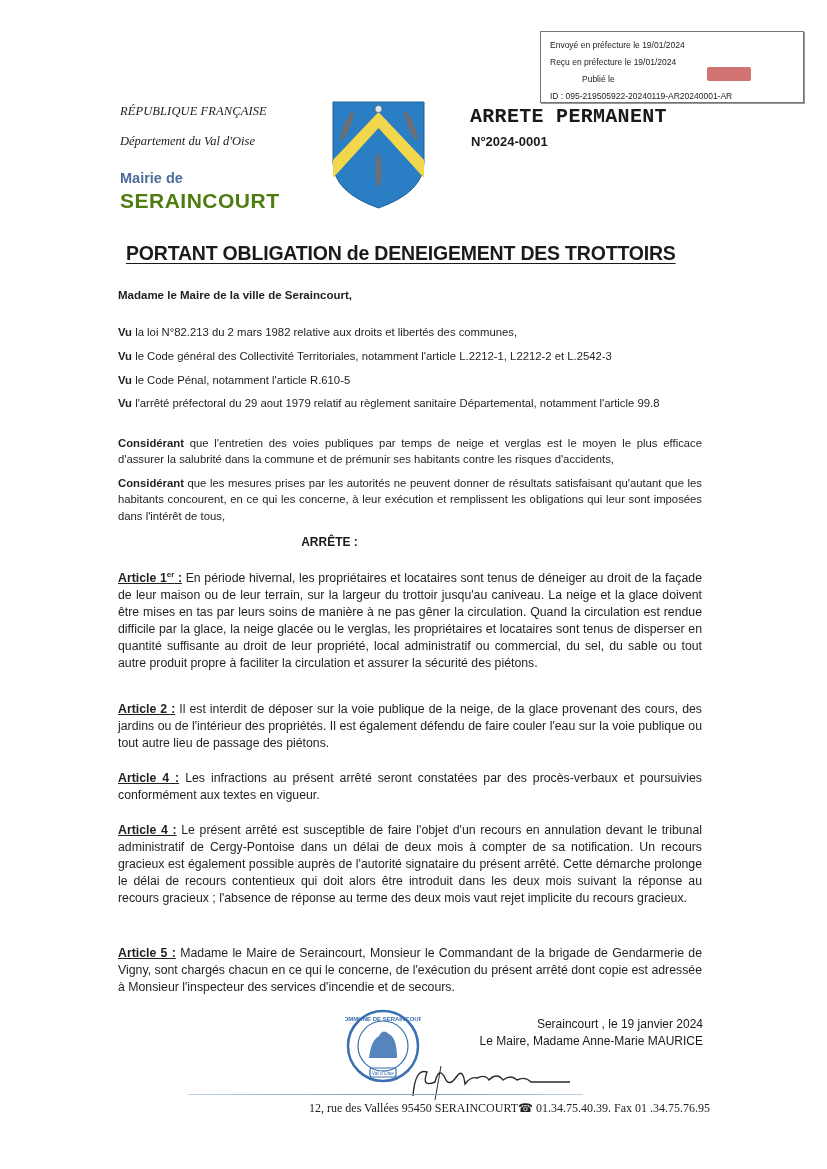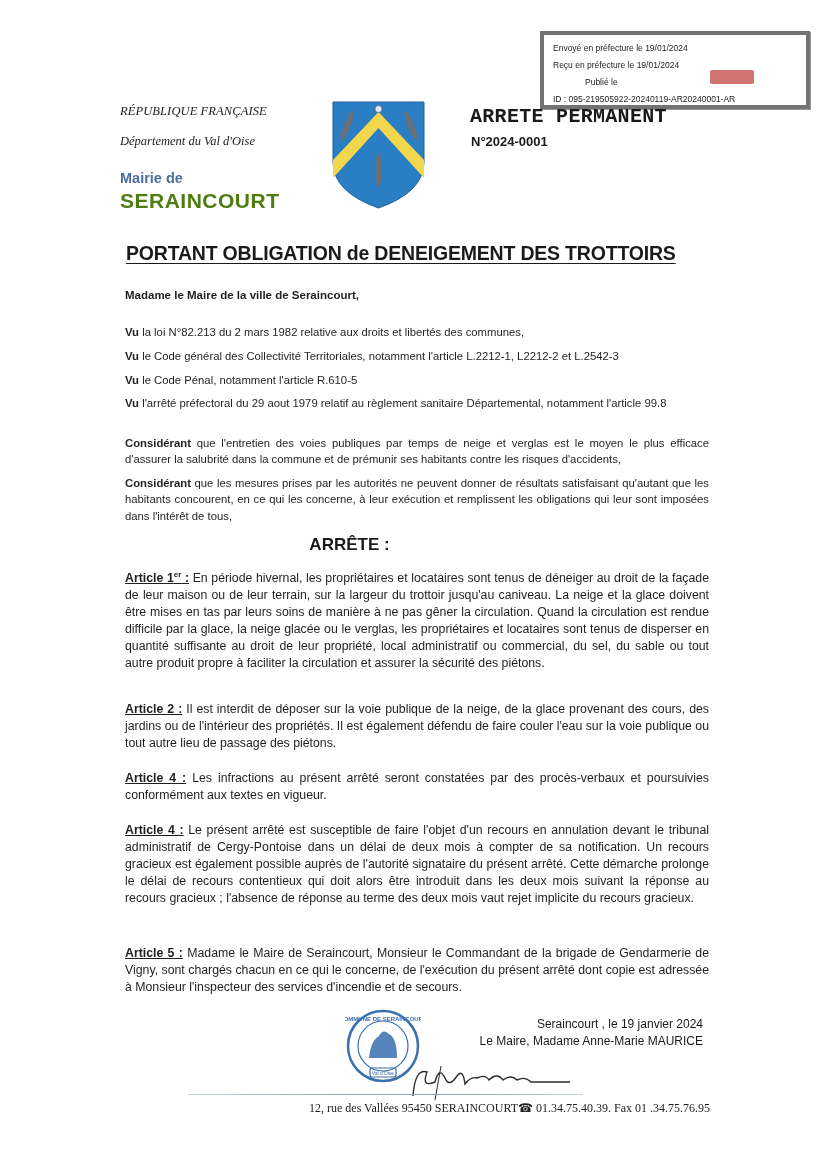--- a/index.html
+++ b/index.html
@@ -1,46 +1,46 @@
 <!DOCTYPE html>
 <html><head>
 <meta charset="utf-8">
 <style>
   html, body { margin: 0; padding: 0; background: #ffffff; }
   body { width: 827px; height: 1169px; position: relative; overflow: hidden; color: #1a1a1a; }
 
   
-  .stamp-box { position: absolute; left: 540px; top: 31px; width: 262px; height: 70px; border: 4px solid #737373; box-shadow: 1px 1px 0 #999; font-family: "Liberation Sans", sans-serif; font-size: 8.5px; color: #222; }
+  .stamp-box { position: absolute; left: 540px; top: 31px; width: 262px; height: 70px; border: 1px solid #737373; box-shadow: 1px 1px 0 #999; font-family: "Liberation Sans", sans-serif; font-size: 8.5px; color: #222; }
   .stamp-box .line { position: absolute; left: 9px; white-space: nowrap; }
   .stamp-box .l1 { top: 8px; } .stamp-box .l2 { top: 25px; } .stamp-box .l3 { top: 42px; margin-left: 32px; } .stamp-box .l4 { top: 59px; }
   .stamp-seal { position: absolute; left: 166px; top: 35px; width: 44px; height: 14px; background: #c9595a; border-radius: 2px; opacity: 0.85; }
 
   
   .rf { position: absolute; left: 120px; top: 104px; font-family: "Liberation Serif", serif; font-style: italic; font-size: 12.5px; letter-spacing: 0.1px; }
   .dept { position: absolute; left: 120px; top: 134px; font-family: "Liberation Serif", serif; font-style: italic; font-size: 12.5px; }
   .mairie-de { position: absolute; left: 120px; top: 170px; font-family: "Liberation Sans", sans-serif; font-size: 14.5px; color: #4c6e9a; font-weight: bold; }
   .mairie-name { position: absolute; left: 120px; top: 189px; font-family: "Liberation Sans", sans-serif; font-size: 21px; color: #4d7c0f; font-weight: bold; letter-spacing: 0.5px; }
 
   
   .crest { position: absolute; left: 331px; top: 100px; width: 95px; height: 110px; }
 
   
   .arrete-title { position: absolute; left: 470px; top: 105px; font-family: Liberation Mono, monospace; font-weight: bold; font-size: 20px; color: #1a1a1a; letter-spacing: 0.3px; }
   .arrete-num { position: absolute; left: 471px; top: 134px; font-family: "Liberation Sans", sans-serif; font-weight: bold; font-size: 13px; }
 
   
   .main-title { position: absolute; left: 126px; top: 242px; font-family: "Liberation Sans", sans-serif; font-weight: bold; font-size: 19.5px; text-decoration: underline; text-underline-offset: 3px; letter-spacing: -0.2px; white-space: nowrap; }
 
-  .body-text { position: absolute; left: 118px; width: 584px; font-family: "Liberation Sans", sans-serif; font-size: 11.3px; line-height: 16.4px; color: #1f1f1f; margin-left: 7px; }
+  .body-text { position: absolute; left: 118px; width: 584px; font-family: "Liberation Sans", sans-serif; font-size: 11.3px; line-height: 16.4px; color: #1f1f1f; }
   .body-text.justify { text-align: justify; }
   .body-text.just-art { font-size: 12.3px; line-height: 17px; text-align: justify; }
   .b { font-weight: bold; }
   .art-label { font-weight: bold; text-decoration: underline; }
 
-  .arrete-center { position: absolute; left: 0; width: 659px; text-align: center; top: 535px; font-family: "Liberation Sans", sans-serif; font-weight: bold; font-size: 17px; padding-left: 20px; }
+  .arrete-center { position: absolute; left: 0; width: 659px; text-align: center; top: 535px; font-family: "Liberation Sans", sans-serif; font-weight: bold; font-size: 12px; }
 
   
   .seal { position: absolute; left: 345px; top: 1008px; width: 76px; height: 76px; }
   .sig-lines { position: absolute; right: 124px; top: 1016px; text-align: right; font-family: "Liberation Sans", sans-serif; font-size: 12px; line-height: 17px; }
   .signature { position: absolute; left: 405px; top: 1058px; width: 175px; height: 45px; }
 
   .footer-rule { position: absolute; left: 188px; top: 1094px; width: 395px; height: 1px; background: linear-gradient(to right, #c6d3df, #8aa7c0 40%, #8aa7c0 70%, #c6d3df); }
   .footer { position: absolute; left: 0; width: 710px; text-align: right; top: 1101px; font-family: "Liberation Serif", serif; font-size: 12px; color: #222; }
 </style>
 </head>

